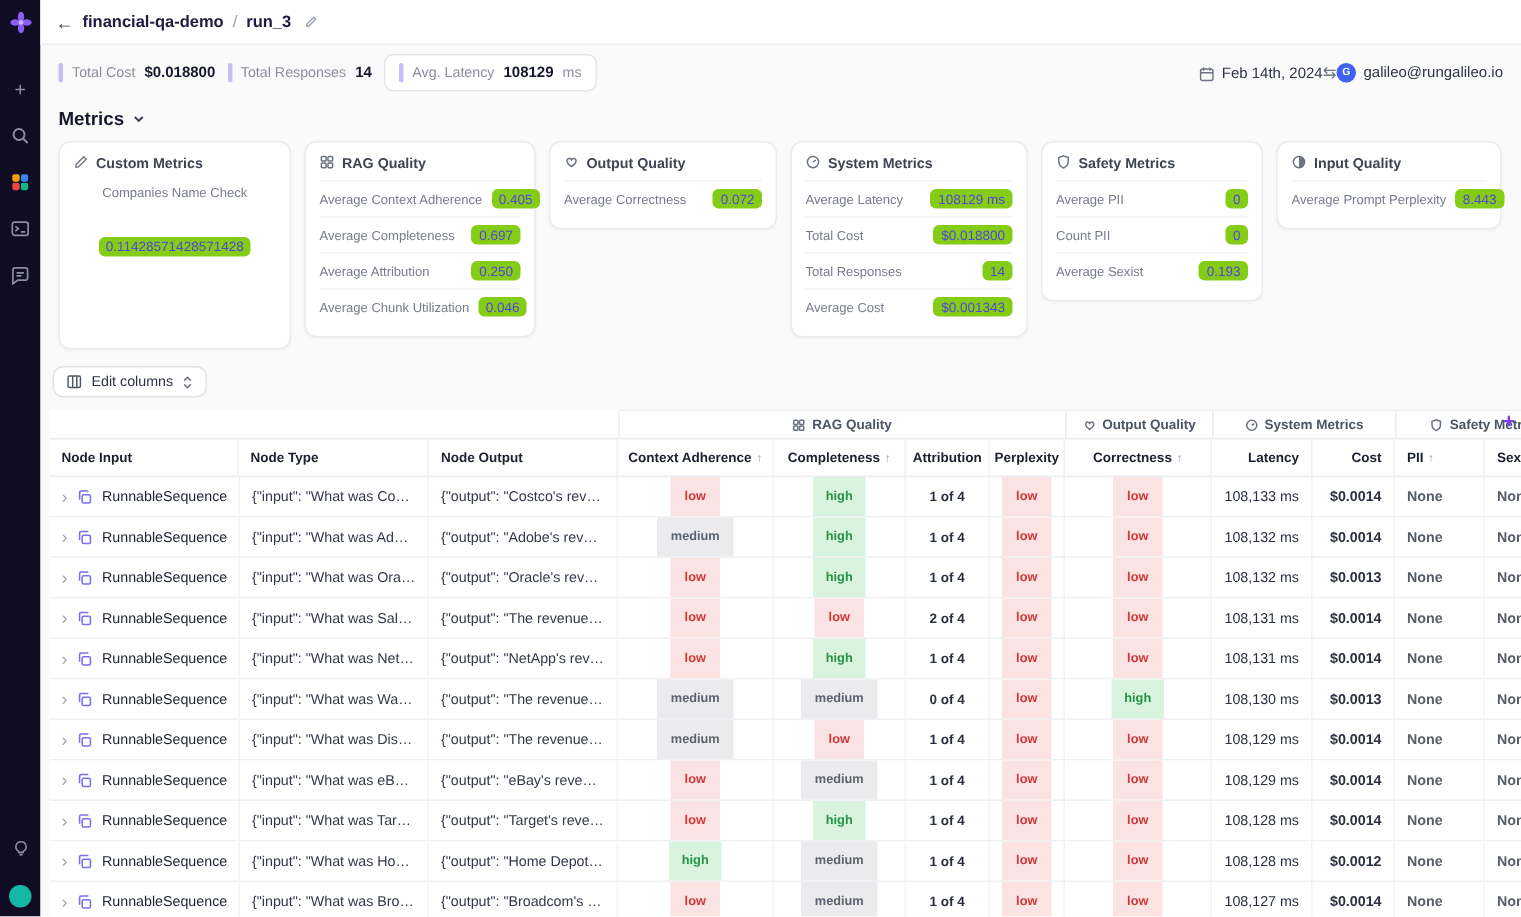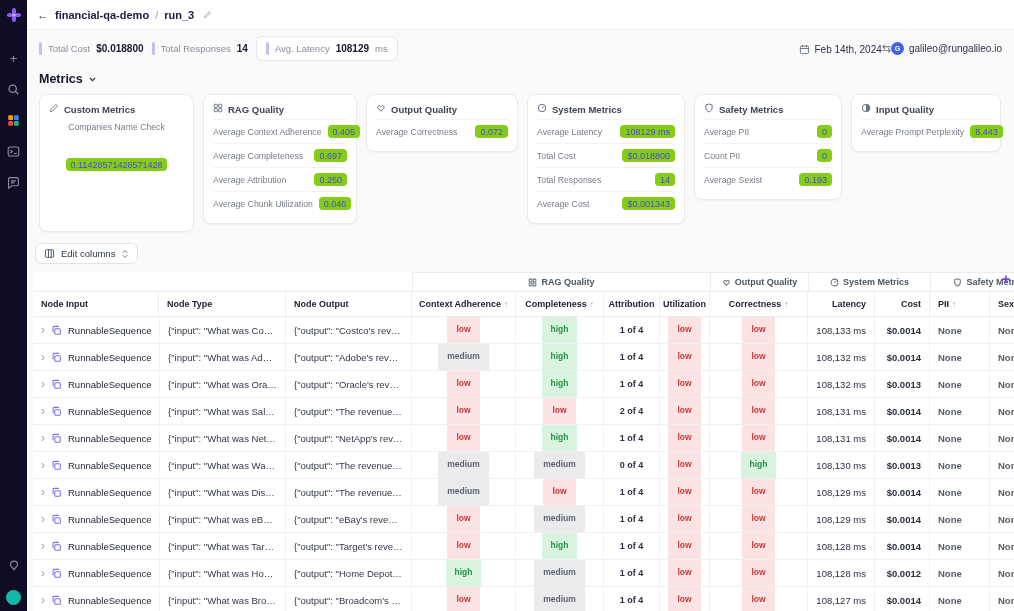--- a/index.html
+++ b/index.html
@@ -391,21 +391,21 @@
             <span class="sort">↑</span>
           </div>
         <div class="th c4 mid">
             <span>Completeness</span>
             <span class="sort">↑</span>
           </div>
         <div class="th c5 mid">
             <span>Attribution</span>
           </div>
         <div class="th c6 mid">
-            <span>Utilization</span>
+            <span>Perplexity</span>
           </div>
         <div class="th c7 mid">
             <span>Correctness</span>
             <span class="sort">↑</span>
           </div>
         <div class="th c8 num">
             <span>Latency</span>
           </div>
         <div class="th c9 num">
             <span>Cost</span>

